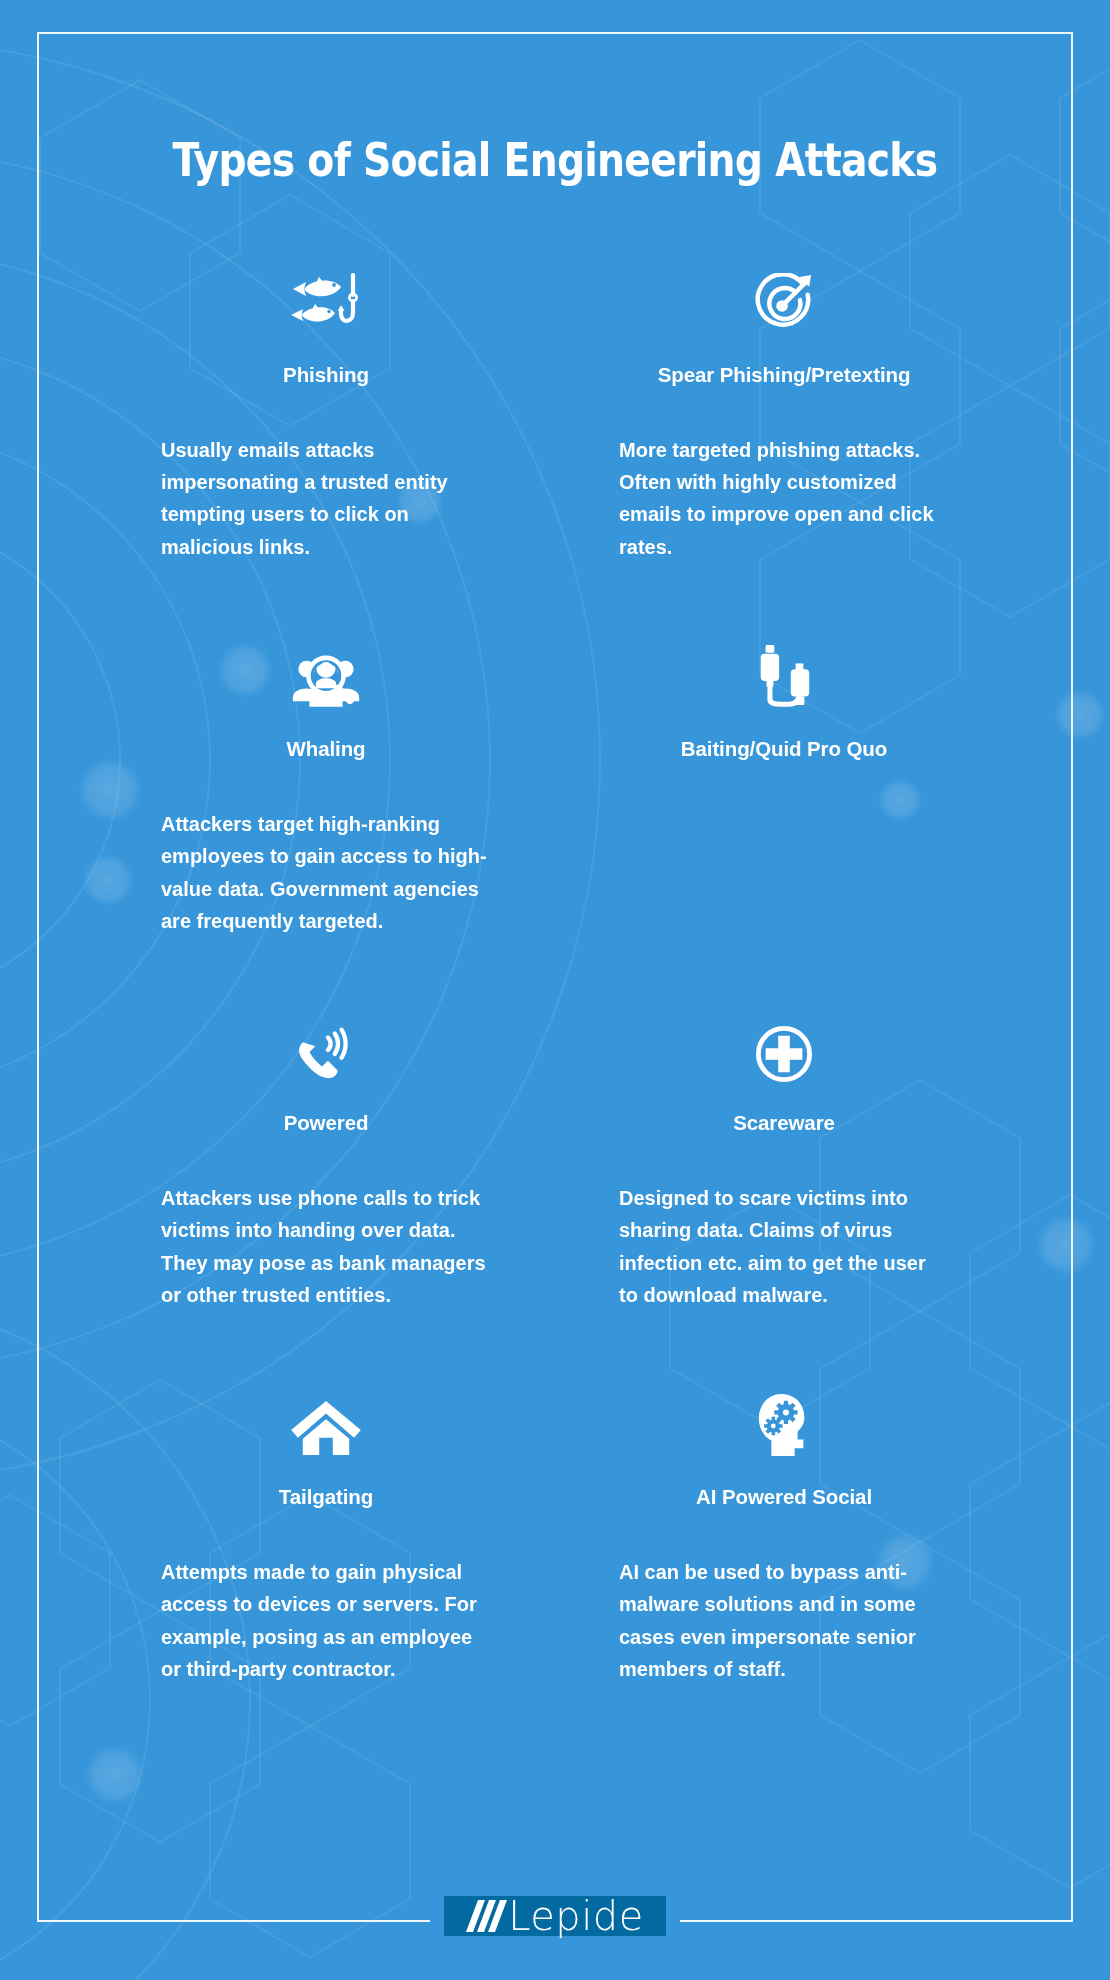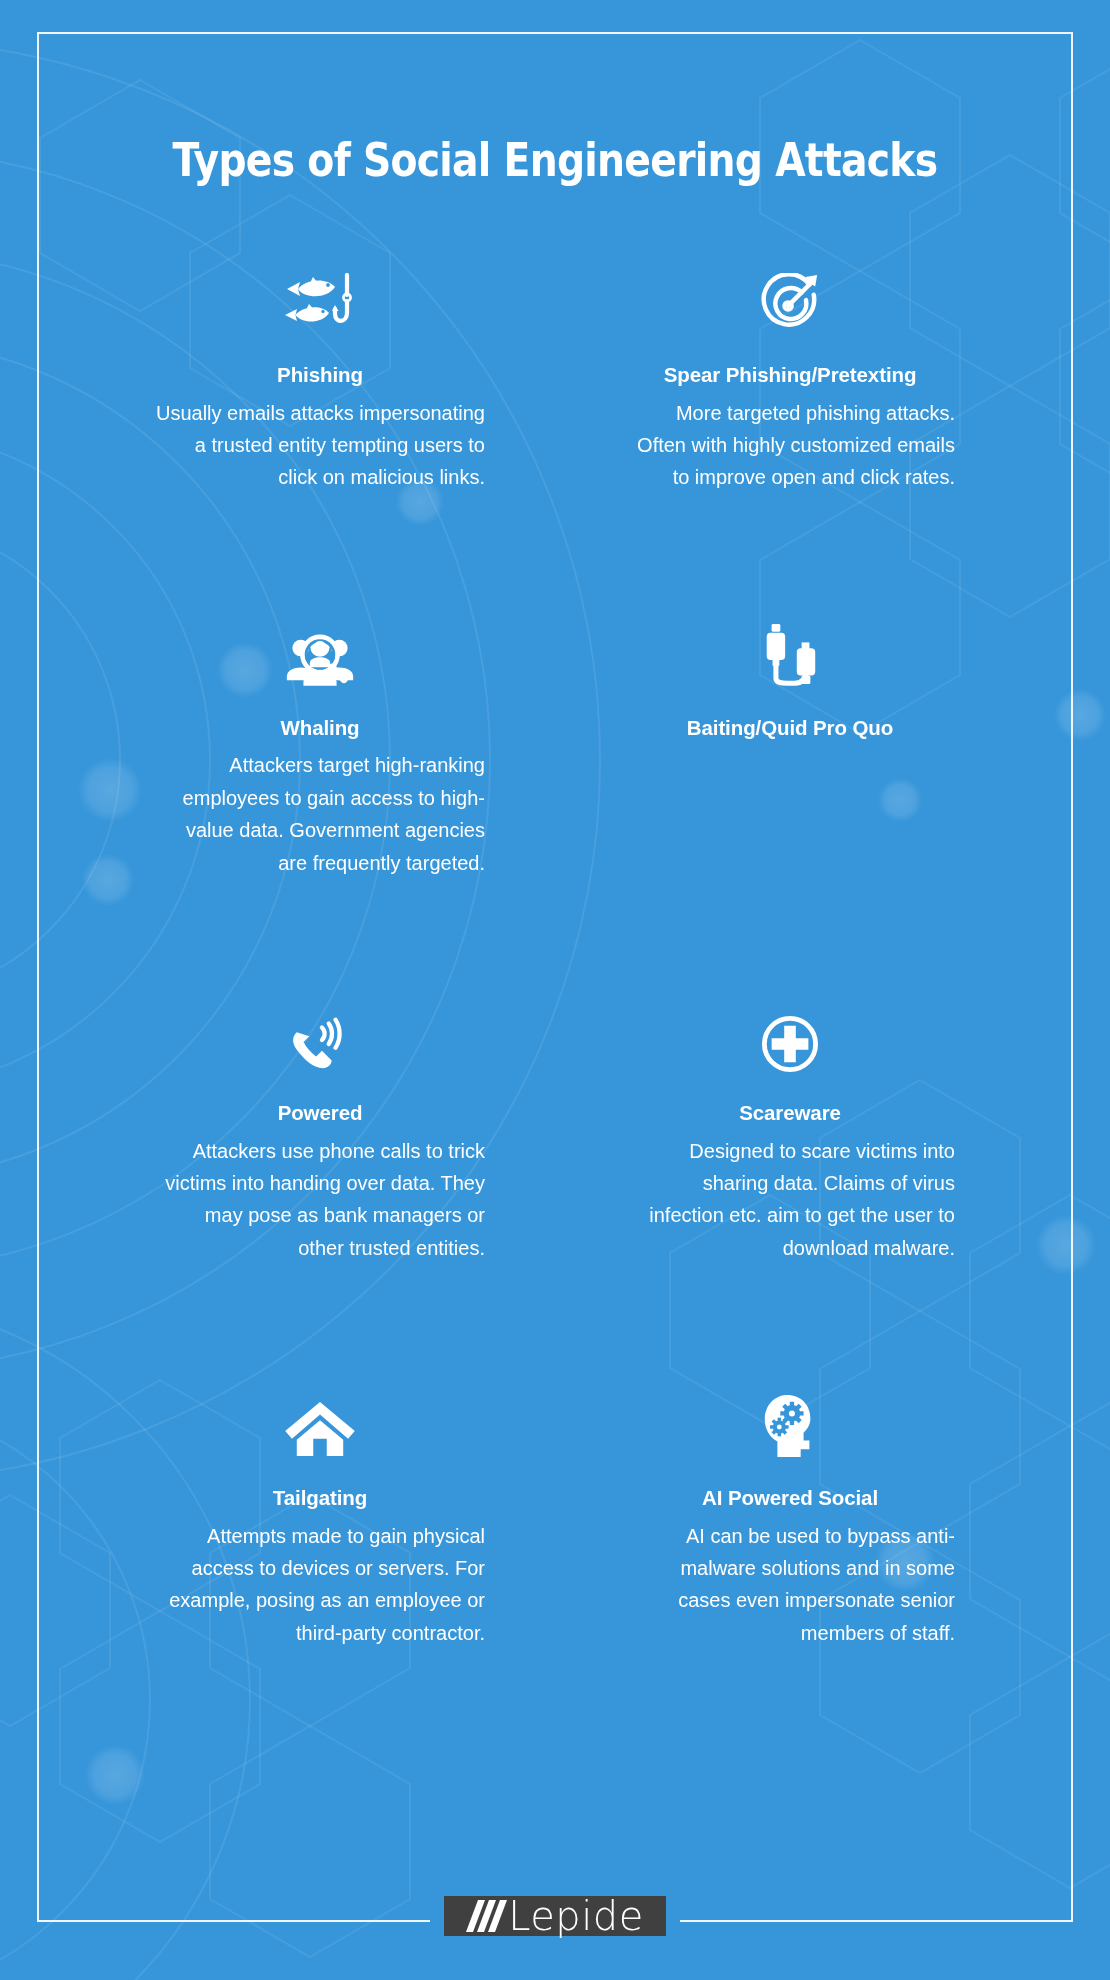--- a/index.html
+++ b/index.html
@@ -68,21 +68,20 @@
     transform:scaleX(0.93);
   }
 
   .grid{
     margin-top:76px;
     display:grid;
     grid-template-columns:1fr 1fr;
     column-gap:24px;
     row-gap:0;
     padding:0 72px;
-    gap:48px;
   }
 
   .cell{
     display:flex;
     flex-direction:column;
     align-items:center;
     padding-bottom:74px;
   }
 
   .cell-icon{
@@ -101,40 +100,41 @@
     text-align:center;
     line-height:1.2;
     margin-bottom:9px;
     letter-spacing:-0.1px;
   }
 
   .cell-desc{
     color:#ffffff;
     font-size:20px;
     line-height:1.62;
-    text-align:right;
-    font-weight:400;
+    text-align:left;
+    font-weight:700;
     max-width:330px;
+    margin-top:37px;
   }
 
   
   .footer{
     position:absolute;
     left:0;
     right:0;
     bottom:44px;
     display:flex;
     align-items:center;
     justify-content:center;
     z-index:4;
   }
   .logo-wrap{
     display:flex;
     align-items:center;
-    background:#404040;
+    background:#0369a1;
     padding:0 22px;
   }
   .logo-mark{ display:block; }
   .logo-text{
     color:#ffffff;
     font-size:40px;
     font-weight:300;
     letter-spacing:0.5px;
     font-family:"DejaVu Sans", sans-serif;
     line-height:1;

